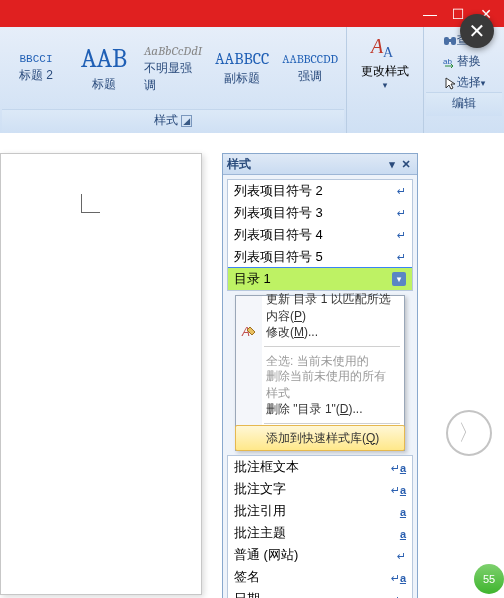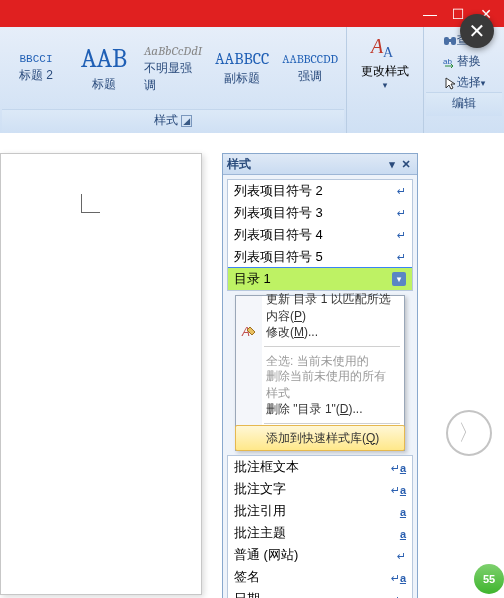--- a/index.html
+++ b/index.html
@@ -31,21 +31,21 @@
 .ctxmenu{background:linear-gradient(90deg,#f4f6fa 0,#f4f6fa 26px,#fff 26px);border:1px solid #9aa7b8;margin:0 12px 4px;box-shadow:2px 2px 4px rgba(0,0,0,.2)}
 .mitem{display:flex;align-items:center;height:24px;padding:0 8px 0 30px;font-size:12px;color:#333;position:relative}
 .mitem.dis{color:#9a9a9a}
 .mitem.hov{background:linear-gradient(#fff7d6,#ffe88a);border:1px solid #e5b84f;margin:-1px;border-radius:2px}
 .mitem .u{text-decoration:underline}
 .mitem .mico{position:absolute;left:4px;width:18px;height:18px;display:flex;align-items:center;justify-content:center}
 .sep{height:1px;background:#d0d0d0;margin:2px 4px 2px 28px}
 .plist2{background:#fff;border:1px solid #b8c8dd;margin:0 4px 4px}
 .closeball{position:absolute;top:14px;right:10px;width:34px;height:34px;border-radius:50%;background:#3a3a3a;color:#fff;display:flex;align-items:center;justify-content:center;font-size:20px;box-shadow:0 2px 6px rgba(0,0,0,.4)}
 .navcircle{position:absolute;right:12px;top:410px;width:42px;height:42px;border:2px solid #c4c4c4;border-radius:50%;display:flex;align-items:center;justify-content:center;color:#bdbdbd;font-size:22px}
-.greenball{position:absolute;right:0;bottom:4px;width:30px;height:30px;border-radius:50%;background:linear-gradient(#7ed06e,#3fb52e);color:#fff;display:flex;align-items:center;justify-content:center;font-size:11px;font-weight:bold}
+.greenball{position:absolute;right:0;bottom:4px;width:30px;height:30px;border-radius:50%;background:linear-gradient(#7ed06e,#3fb52e);color:#fff;display:flex;align-items:center;justify-content:center;font-size:11px;font-weight:normal}
 .rscroll{position:absolute;top:133px;right:0;width:20px;bottom:0;background:linear-gradient(#e7eef8,#d5e2f2);border-left:1px solid #b9cde4}
 .usym{color:#2a5fb0;font-weight:bold;font-size:11px}
 </style>
 </head>
 <body>
 
 <div class="titlebar">
   <div class="winbtn">—</div>
   <div class="winbtn">☐</div>
   <div class="winbtn">✕</div>

